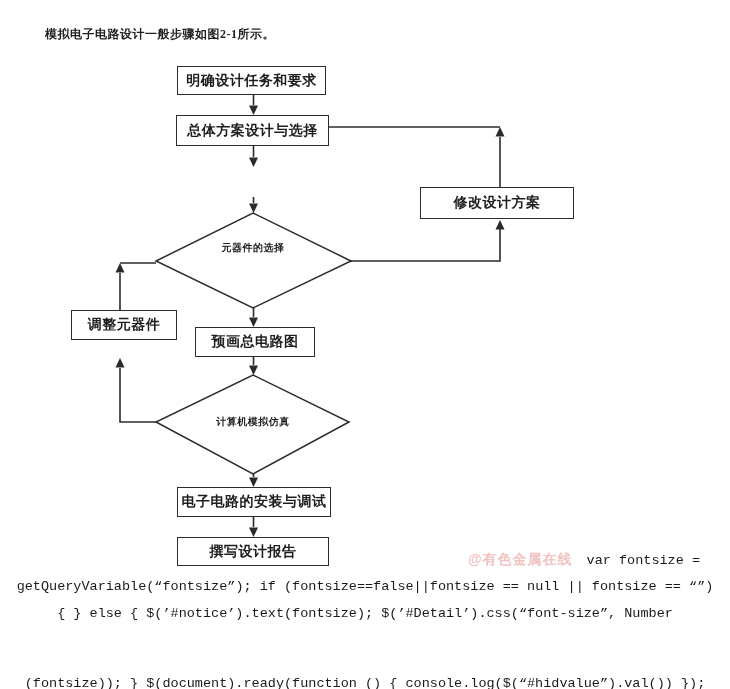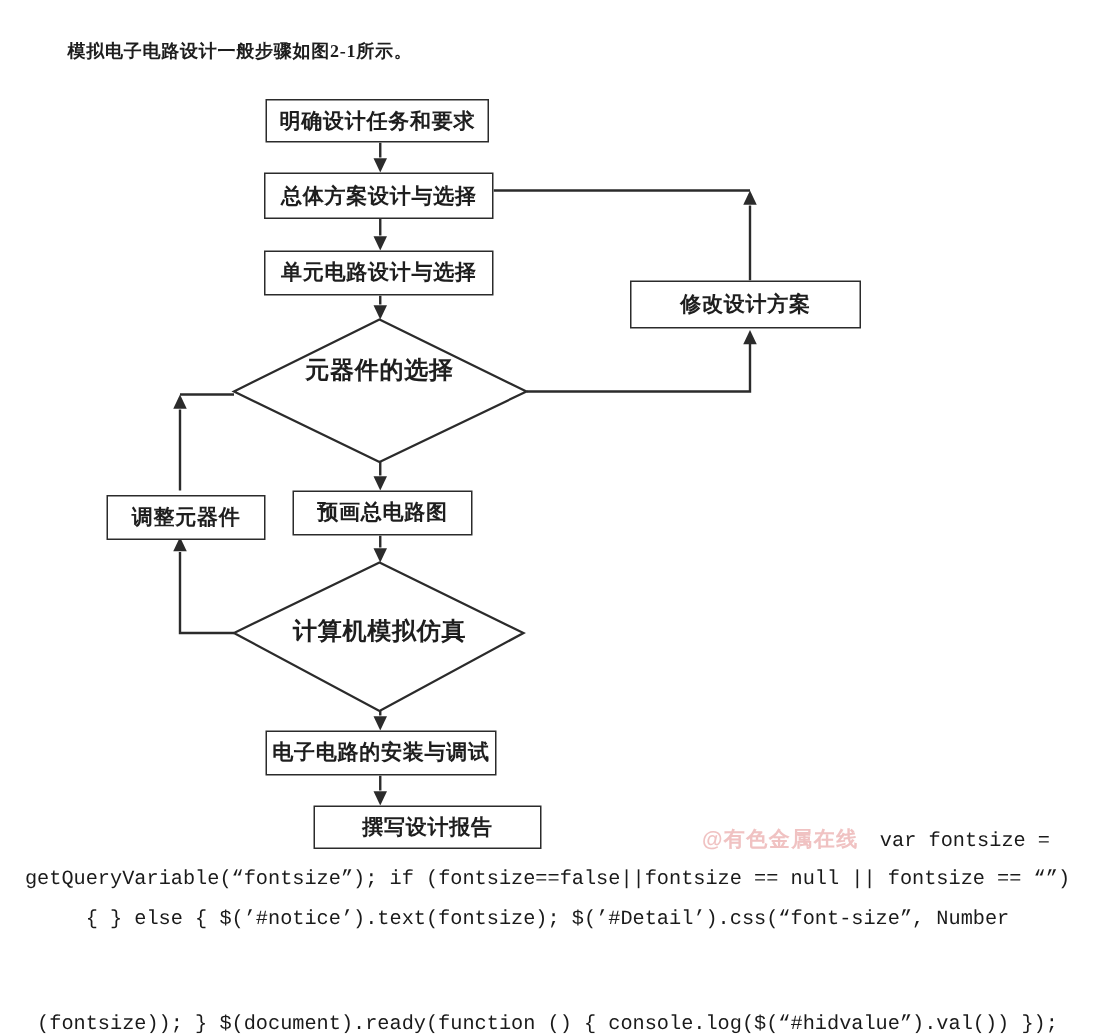--- a/index.html
+++ b/index.html
@@ -15,26 +15,26 @@
   .fbox{
     position:absolute;border:1.5px solid #2b2b2b;background:#fff;
     display:flex;align-items:center;justify-content:center;
     font-size:14px;font-weight:600;letter-spacing:0.5px;white-space:nowrap;
     box-sizing:border-box;color:#1e1e1e;
   }
   .box-task    {left:177px;top:66px; width:149px;height:29px;}
   .box-overall {left:176px;top:115px;width:153px;height:31px;}
   .box-unit    {left:176px;top:167px;width:153px;height:30px;}
   .box-modify  {left:420px;top:187px;width:154px;height:32px;}
-  .box-adjust  {left:71px; top:330px;width:106px;height:30px;}
+  .box-adjust  {left:71px; top:310px;width:106px;height:30px;}
   .box-predraw {left:195px;top:327px;width:120px;height:30px;}
   .box-install {left:177px;top:487px;width:154px;height:30px;}
-  .box-report  {left:177px;top:537px;width:152px;height:29px;margin-left:32px;}
+  .box-report  {left:177px;top:537px;width:152px;height:29px;}
   .dlabel{
-    position:absolute;width:150px;text-align:center;font-size:16px;font-weight:600;
+    position:absolute;width:150px;text-align:center;font-size:10px;font-weight:600;
     letter-spacing:0.5px;line-height:23px;color:#1e1e1e;
   }
   .dlabel-1{left:178px;top:236px;}
   .dlabel-2{left:178px;top:410px;}
   .code-line{
     position:absolute;left:0;width:730px;text-align:center;
     font-family:"Liberation Mono","DejaVu Sans Mono",monospace;
     font-size:13.5px;line-height:19px;color:#1a1a1a;white-space:nowrap;
   }
   .code-1{top:550px;text-align:right;padding-right:30px;width:700px;}
@@ -103,21 +103,20 @@
         <path d="M120,263 H156"></path>
       </g>
 
       <polygon points="253,213 351,261 253,308 156,261" fill="#ffffff" stroke-width="1.5"></polygon>
       <polygon points="253,375 349,422 253,474 156,422" fill="#ffffff" stroke-width="1.5"></polygon>
     </g>
   </svg>
 
   <div class="fbox box-task">明确设计任务和要求</div>
   <div class="fbox box-overall">总体方案设计与选择</div>
-  <div class="fbox box-unit">单元电路设计与选择</div>
   <div class="fbox box-modify">修改设计方案</div>
   <div class="fbox box-adjust">调整元器件</div>
   <div class="fbox box-predraw">预画总电路图</div>
   <div class="fbox box-install">电子电路的安装与调试</div>
   <div class="fbox box-report">撰写设计报告</div>
 
   <div class="dlabel dlabel-1">
     <div>元器件的选择</div>
   </div>
   <div class="dlabel dlabel-2">

